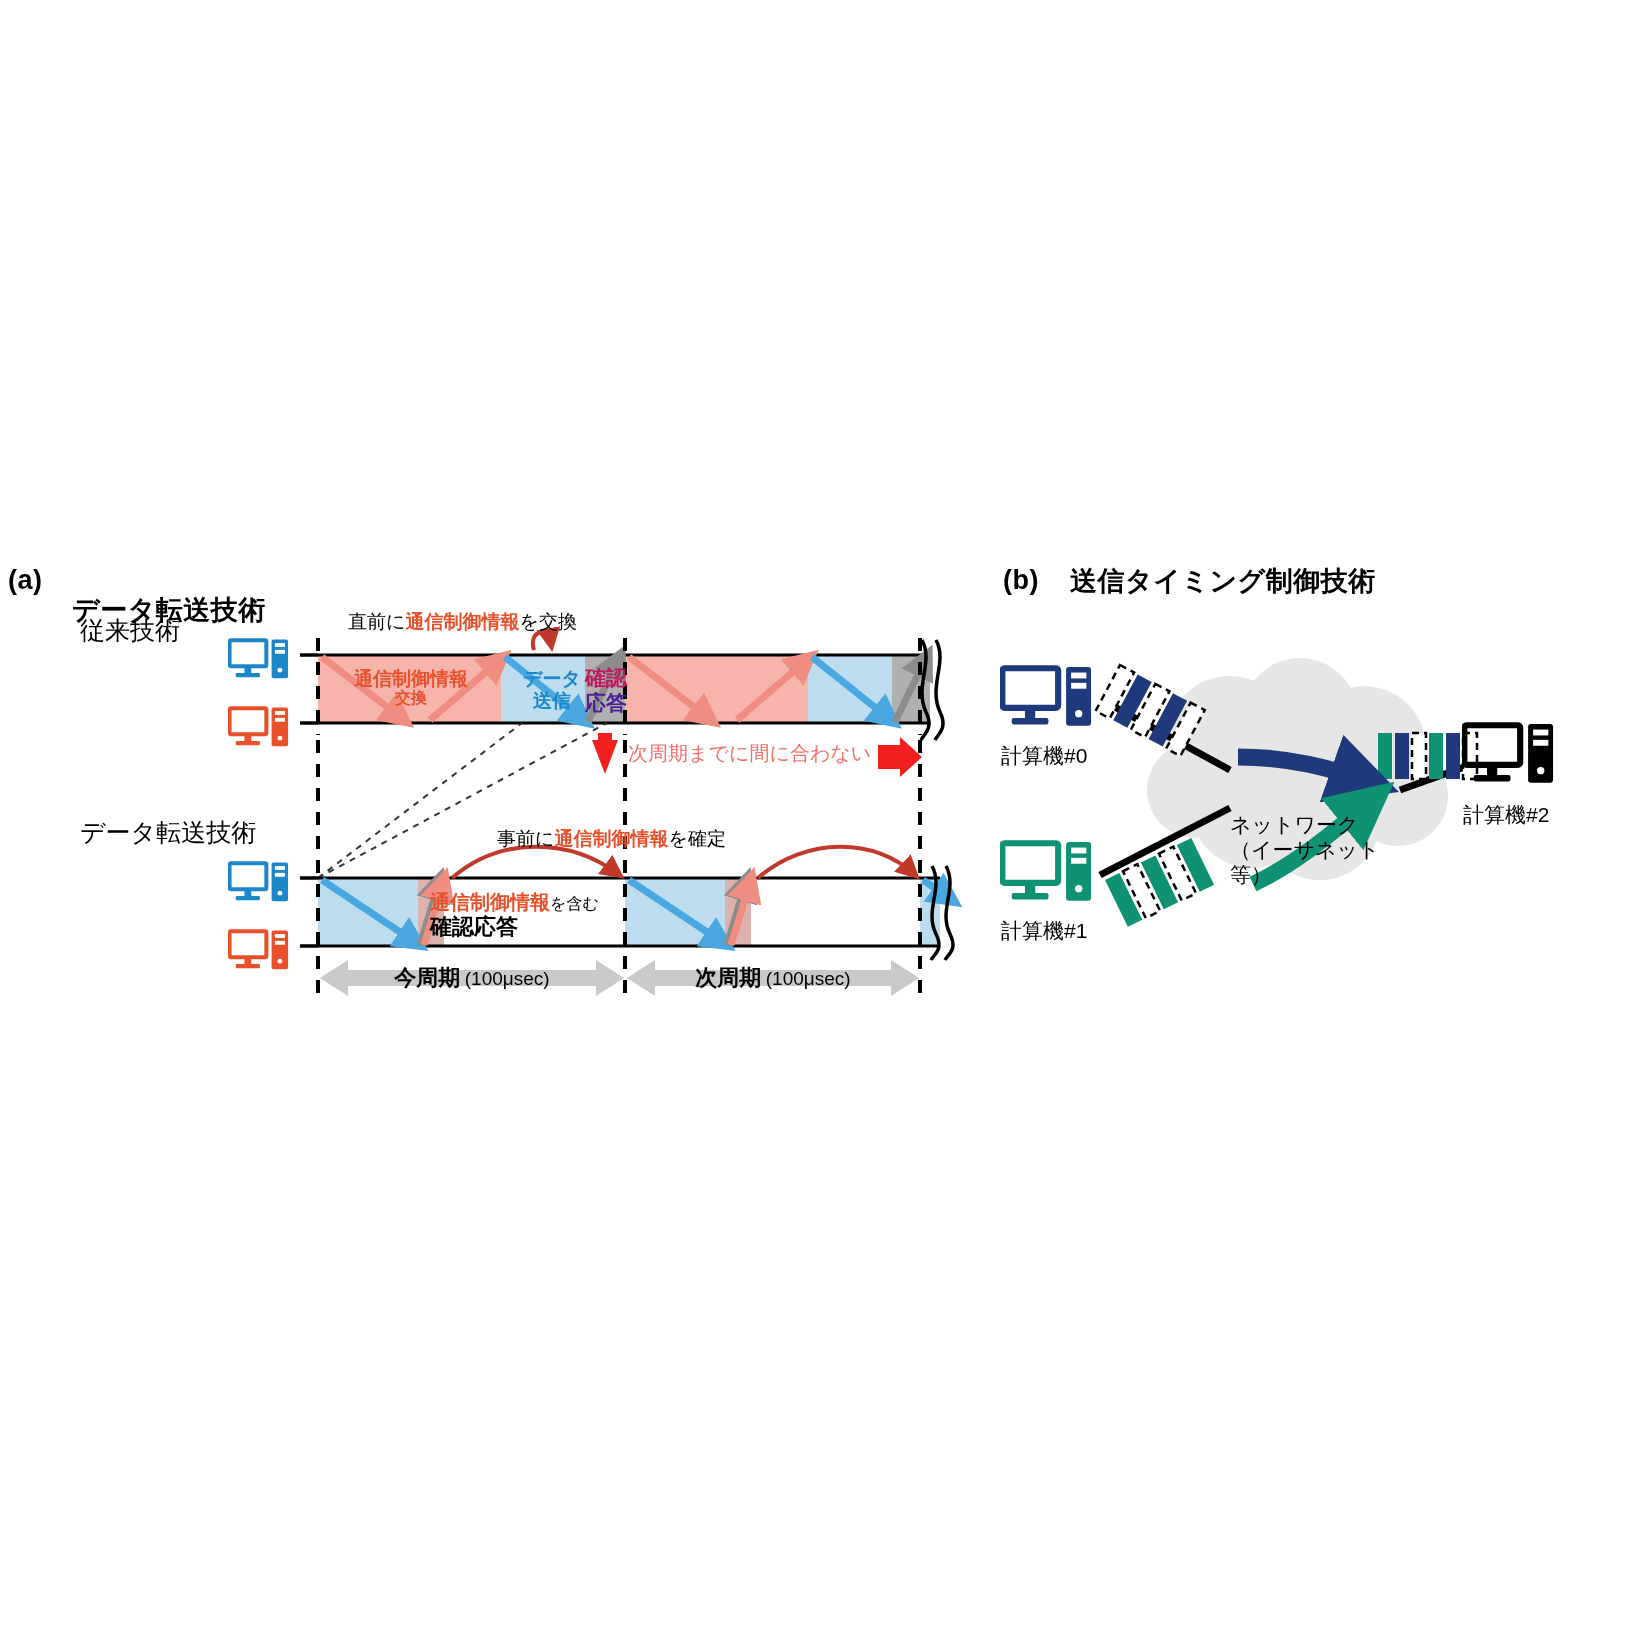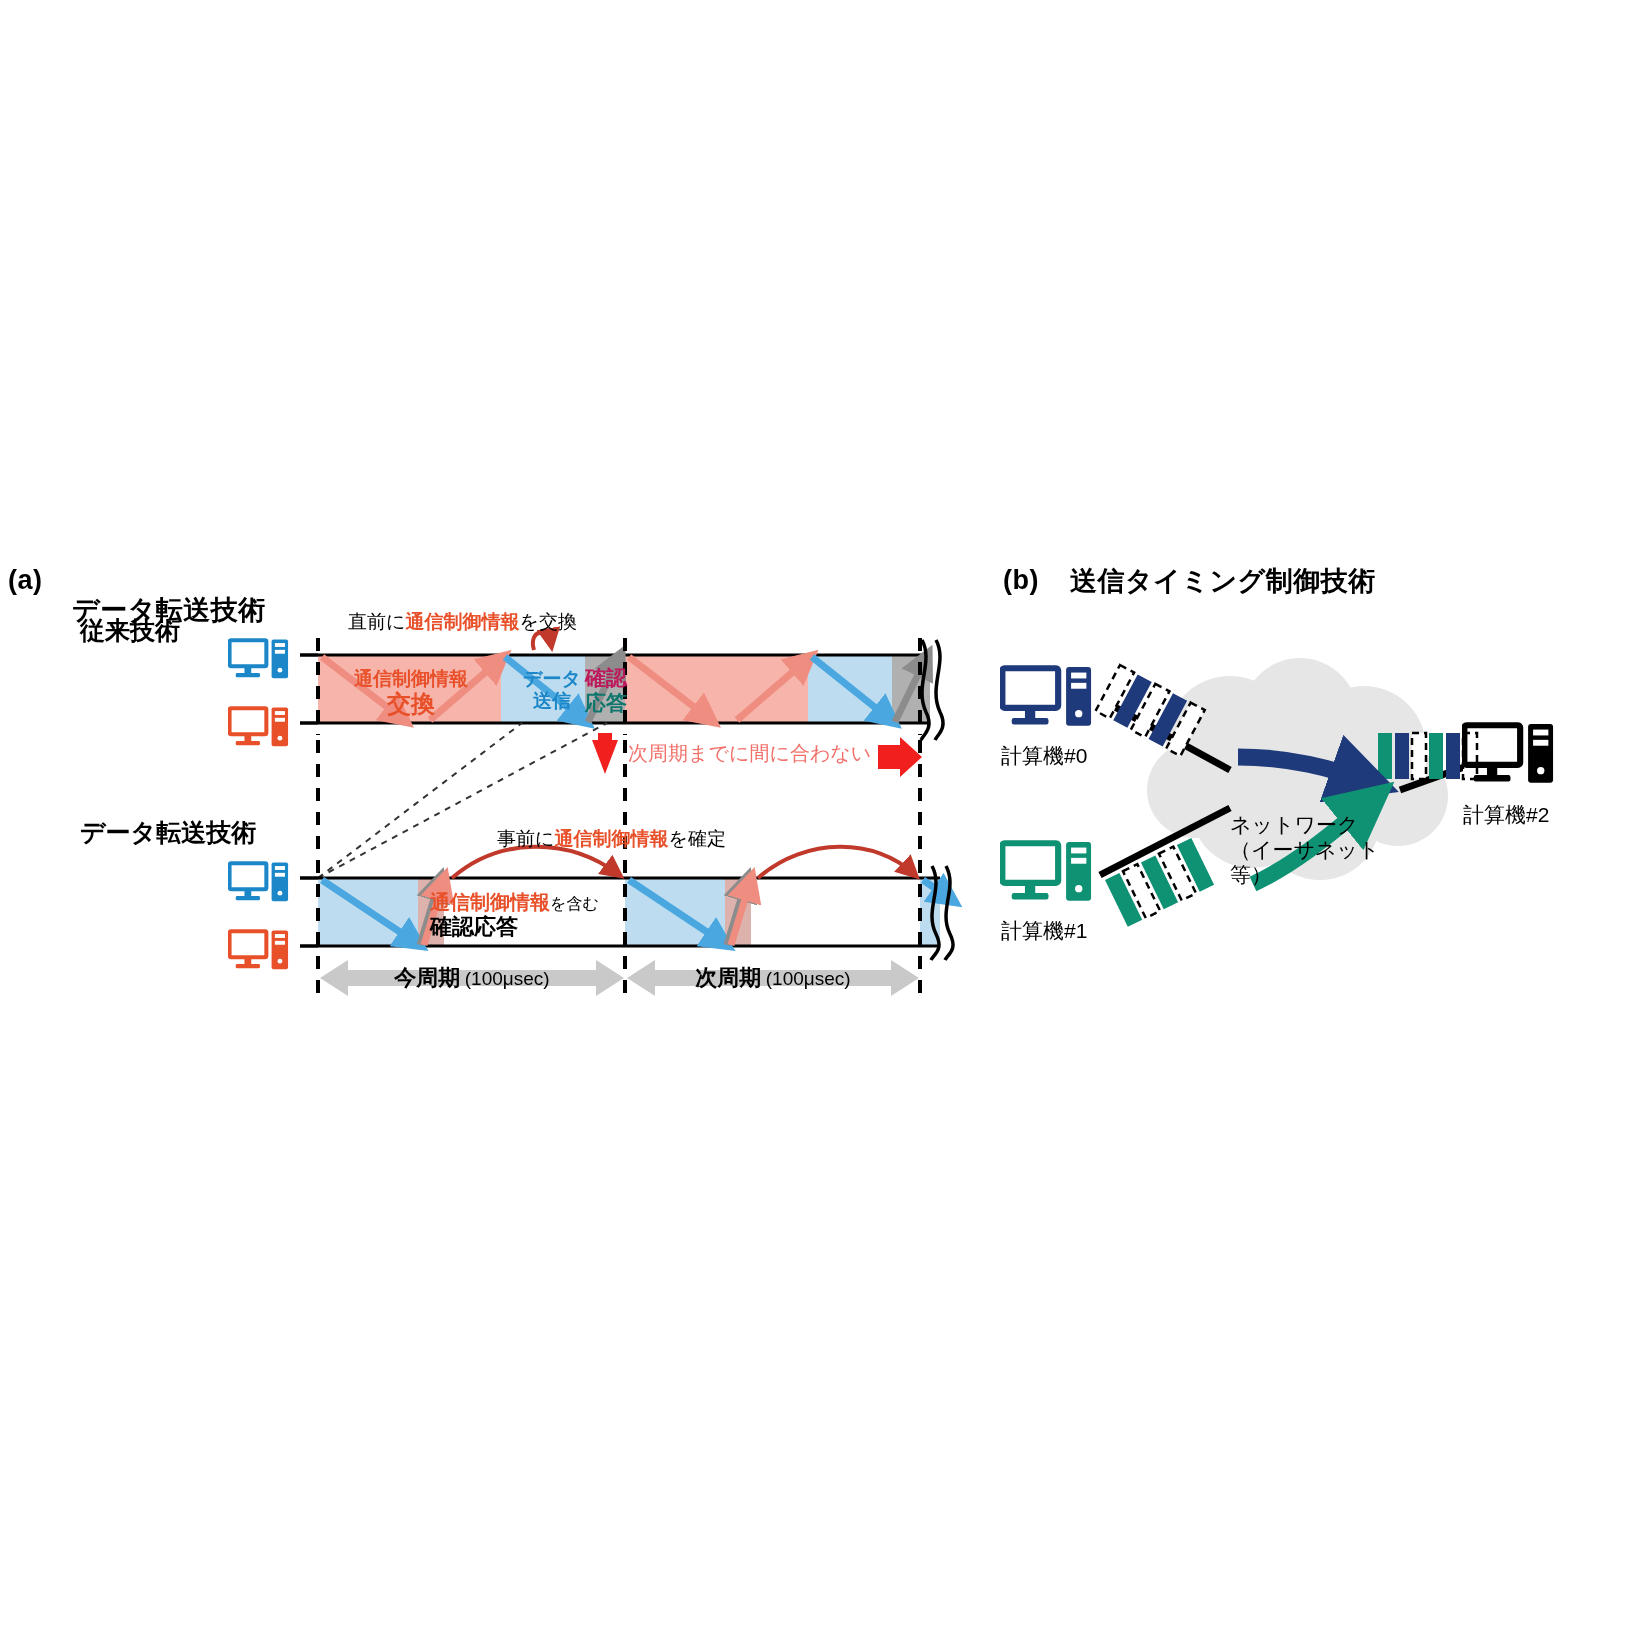--- a/index.html
+++ b/index.html
@@ -1,21 +1,21 @@
 <!DOCTYPE html>
 <html><head>
 <meta charset="utf-8">
 <style>
   html,body{margin:0;padding:0;background:#ffffff;}
   body{width:1637px;height:1637px;position:relative;overflow:hidden;
        font-family:"Liberation Sans","DejaVu Sans",sans-serif;color:#000;}
   .abs{position:absolute;}
   .fig{position:absolute;left:0;top:0;width:1637px;height:1637px;}
   .ttl{font-weight:bold;font-size:27px;letter-spacing:.5px;white-space:nowrap;}
-  .subttl{font-weight:bold;font-size:25px;white-space:nowrap;text-align:right;}
+  .subttl{font-weight:normal;font-size:25px;white-space:nowrap;text-align:right;}
   .lbl{font-size:19px;white-space:nowrap;}
   .red{color:#e8502a;}
   .redtxt{color:#f2706a;}
   .bold{font-weight:bold;}
   svg{display:block;}
 </style>
 </head>
 <body>
 
 <svg class="fig" viewBox="0 0 1637 1637" xmlns="http://www.w3.org/2000/svg">
@@ -236,29 +236,29 @@
       <use href="#pcIcon"></use>
     </svg>
 </div>
 
 <div class="abs lbl" style="left:348px;top:609px;">
   <span>直前に</span><span class="red bold">通信制御情報</span><span>を交換</span>
 </div>
 
 <div class="abs" style="left:337px;top:668px;text-align:center;width:148px;line-height:1.18;">
   <div class="red bold" style="font-size:19px;">通信制御情報</div>
-  <div class="red bold" style="font-size:24px;">交換</div>
+  <div class="red bold" style="font-size:16px;font-family:Liberation Mono, monospace;">交換</div>
 </div>
 <div class="abs" style="left:502px;top:668px;text-align:center;width:100px;line-height:1.18;">
   <div class="bold" style="font-size:19px;color:#1b87c9;">データ</div>
   <div class="bold" style="font-size:19px;color:#1b87c9;">送信</div>
 </div>
 <div class="abs" style="left:583px;top:666px;text-align:center;width:46px;line-height:1.18;">
   <div class="bold" style="font-size:21px;color:#be185d;">確認</div>
-  <div class="bold" style="font-size:21px;color:#0f766e;font-family:Liberation Serif, serif;">応答</div>
+  <div class="bold" style="font-size:21px;color:#4c1d95;font-family:Liberation Serif, serif;">応答</div>
 </div>
 
 <div class="abs lbl redtxt" style="left:628px;top:740px;font-size:20px;">次周期までに間に合わない</div>
 
 <div class="abs lbl" style="left:497px;top:826px;">
   <span>事前に</span><span class="red bold">通信制御情報</span><span>を確定</span>
 </div>
 
 <div class="abs" style="left:430px;top:890px;line-height:1.22;">
   <div style="font-size:20px;"><span class="red bold">通信制御情報</span><span style="font-size:16px;">を含む</span></div>

